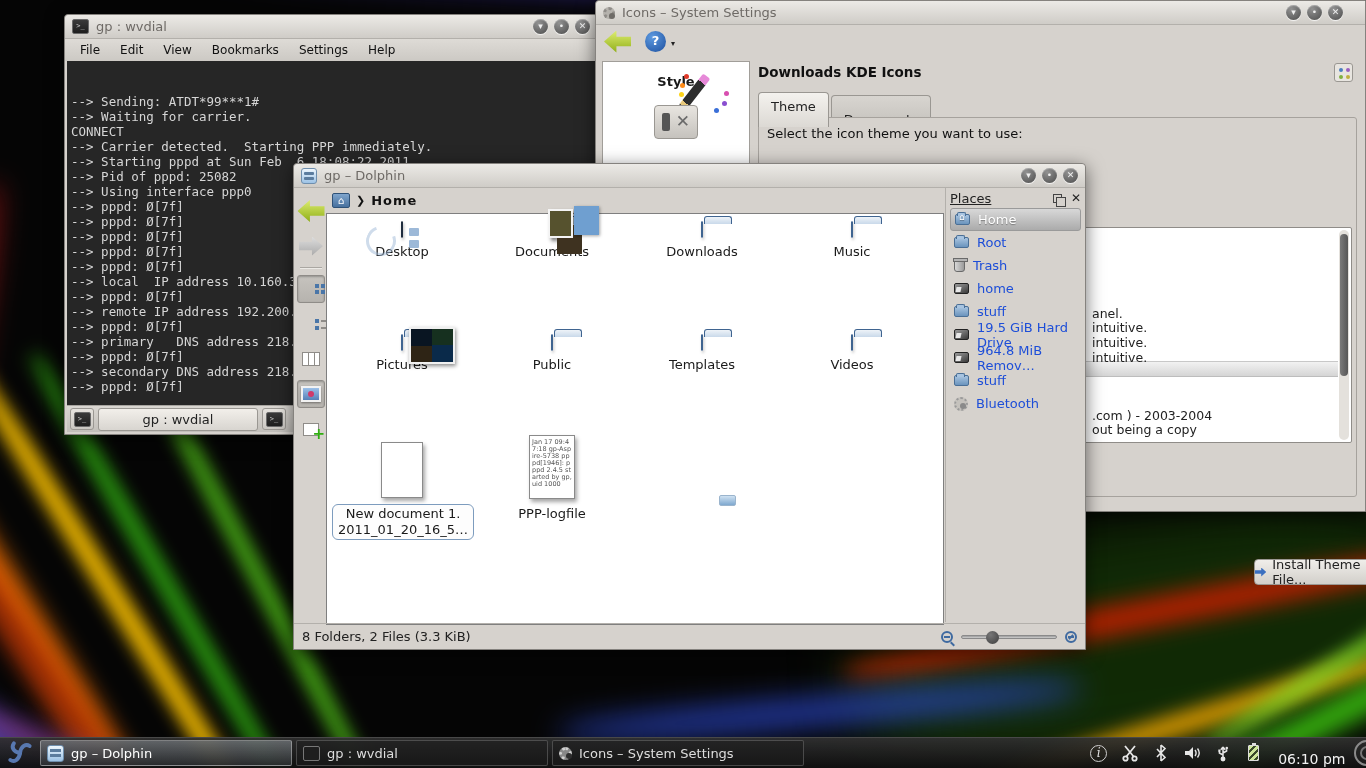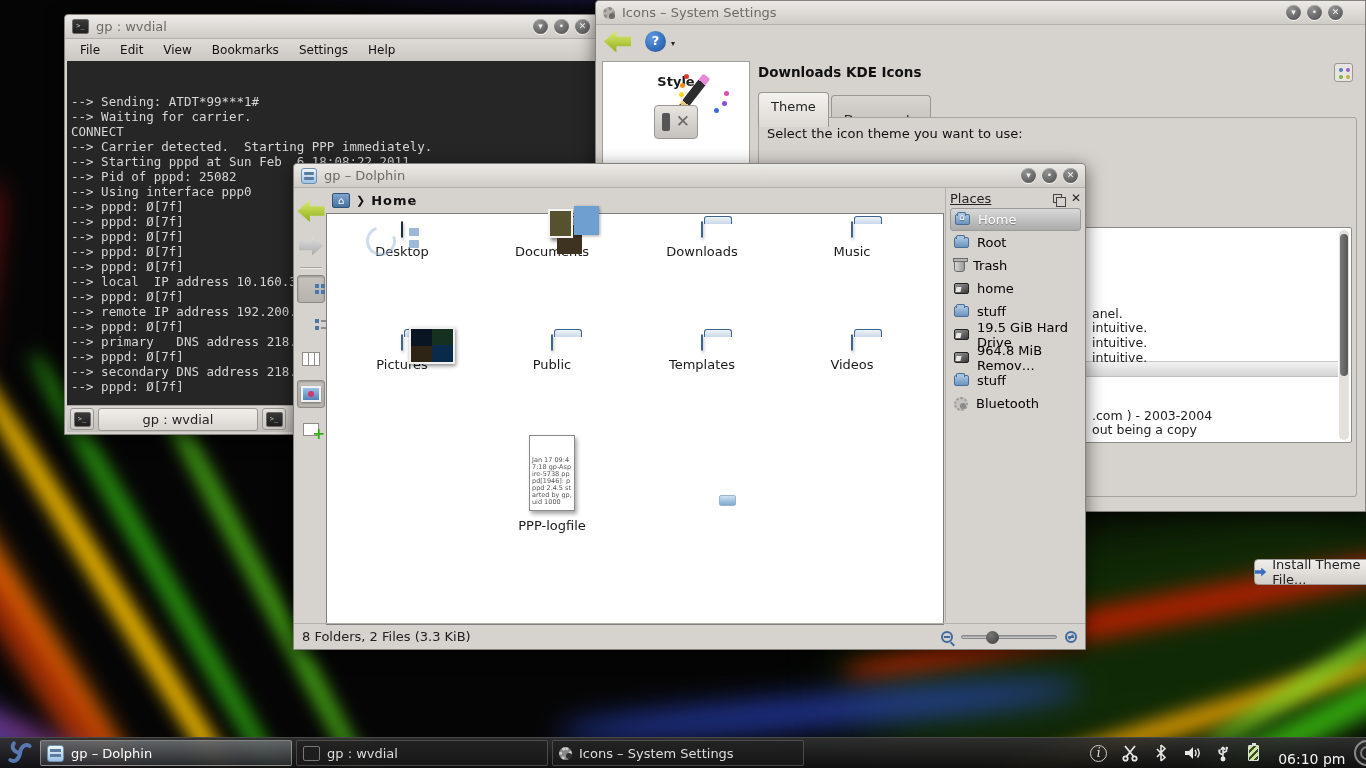--- a/index.html
+++ b/index.html
@@ -107,32 +107,32 @@
   .fi-label { margin-top:7px; font-size:13px; color:#1a1a1a; line-height:15px; }
   .ficon { position:relative; width:62px; height:47px; margin:7px auto 0; background:linear-gradient(180deg,#c3d6e8 0%,#8cadce 35%,#5d87b3 100%); border:1px solid #3f6490; border-radius:4px; box-shadow:inset 0 1px 0 rgba(255,255,255,.75), 1px 2px 3px rgba(0,0,0,.25); }
   .ficon::before { content:""; position:absolute; top:-6px; left:2px; width:26px; height:7px; background:linear-gradient(#eef3f8,#c9d9ea); border:1px solid #3f6490; border-bottom:none; border-radius:3px 3px 0 0; }
   .k-docs::after { content:""; position:absolute; left:-4px; top:-13px; width:21px; height:25px; background:#56522e; border:2px solid #f4f4f4; box-shadow:26px -3px 0 0 #6f9fd0, 27px -2px 3px rgba(0,0,0,.35), 9px 16px 0 0 #3e3220, 3px 3px 4px rgba(0,0,0,.45); }
   .k-pics::after { content:""; position:absolute; left:7px; top:-8px; width:42px; height:33px; border:2px solid #f0f0f0; box-shadow:1px 2px 4px rgba(0,0,0,.45); background:conic-gradient(from 0deg at 50% 50%,#16301f 0 25%,#0a2a4a 0 50%,#2e2415 0 75%,#091522 0), linear-gradient(#eee,#eee) 0 46%/100% 2px no-repeat; }
   .k-desktop { background:linear-gradient(168deg,#6488b2,#324f78); border-color:#1f2c3e; box-shadow:inset 0 -7px 0 rgba(18,24,38,.85), inset 0 1px 0 rgba(255,255,255,.45), 1px 2px 3px rgba(0,0,0,.3); }
   .k-desktop::before { top:6px; left:7px; width:10px; height:8px; background:#9db9d8; border:none; border-radius:1px; box-shadow:0 12px 0 #9db9d8; }
   .k-desktop::after { content:""; position:absolute; right:6px; top:4px; width:24px; height:24px; border:3px solid rgba(160,185,215,.5); border-top-color:transparent; border-radius:50%; transform:rotate(25deg); }
   .page-icon { background:#fff; border:1px solid #8a8a8a; box-shadow:2px 3px 4px rgba(0,0,0,.35); margin:0 auto; }
   .newdoc-page { width:42px; height:56px; }
-  .log-page { width:46px; height:76px; padding:21px 2px; font-size:6.5px; line-height:7px; color:#555; text-align:left; overflow:hidden; word-break:break-all; font-family:"DejaVu Sans",sans-serif; }
+  .log-page { width:46px; height:64px; padding:3px 2px; font-size:6.5px; line-height:7px; color:#555; text-align:left; overflow:hidden; word-break:break-all; font-family:"DejaVu Sans",sans-serif; }
   .sel-label { display:inline-block; border:1px solid #7d9cbe; border-radius:6px; background:#fdfdfd; padding:1px 5px; margin-top:6px; font-size:13px; line-height:16px; }
   .stray-thumb { position:absolute; left:392px; top:281px; width:17px; height:11px; border-radius:2px; background:linear-gradient(#cfe2f2,#7fa8cf); border:1px solid #9ab4cd; }
   .splitter { position:absolute; left:651px; top:24px; bottom:27px; width:1px; background:#b3b0ab; }
   .places { position:absolute; left:656px; top:24px; right:4px; bottom:27px; font-size:13px; }
   .places-head { display:flex; align-items:center; height:20px; color:#222; }
   .places-title { text-decoration:underline; }
   .places-icons { margin-left:auto; display:flex; gap:9px; align-items:center; }
   .float-icon { width:9px; height:9px; border:1px solid #444; position:relative; }
   .float-icon::after { content:""; position:absolute; left:2px; top:2px; width:8px; height:8px; border:1px solid #444; background:#d6d2cd; }
   .close-x { color:#222; font-weight:bold; font-size:12px; }
-  .place { display:flex; align-items:center; gap:8px; height:23px; padding:0 4px; border-radius:3px; color:#000000; }
+  .place { display:flex; align-items:center; gap:8px; height:23px; padding:0 4px; border-radius:3px; color:#1d4ed8; }
   .place.selected { background:linear-gradient(#d8d8d8,#ababab); color:#fff; text-shadow:0 1px 1px rgba(0,0,0,.35); border:1px solid #9a9a9a; }
   .pico { flex:0 0 auto; position:relative; }
   .ic-folder, .ic-home { width:15px; height:11px; background:linear-gradient(#a8c4e0,#6b94bd); border:1px solid #4a6f96; border-radius:2px; }
   .ic-folder::before, .ic-home::before { content:""; position:absolute; top:-3px; left:1px; width:7px; height:3px; background:#a8c4e0; border:1px solid #4a6f96; border-bottom:none; border-radius:2px 2px 0 0; }
   .ic-home::after { content:"⌂"; position:absolute; left:3px; top:-3px; font-size:9px; color:#fff; }
   .ic-trash { width:11px; height:12px; background:linear-gradient(90deg,#d8d8d8,#9a9a9a); border:1px solid #6a6a6a; border-radius:1px 1px 3px 3px; }
   .ic-trash::before { content:""; position:absolute; left:-2px; top:-3px; width:13px; height:2px; background:#b5b5b5; border:1px solid #6a6a6a; }
   .ic-drive { width:15px; height:11px; background:linear-gradient(150deg,#9a9a9a,#3a3a3a); border:1px solid #222; border-radius:2px; }
   .ic-drive::after { content:""; position:absolute; left:1px; bottom:1px; width:5px; height:5px; background:#e8e8e8; transform:skewX(-12deg); }
   .ic-bluetooth { width:14px; height:14px; border-radius:50%; border:2px dotted #9a9a9a; background:#c5c2bd; }
@@ -351,20 +351,27 @@
           <span class="ficon k-plain"></span>
           <div class="fi-label">Templates</div>
         </div>
 
         <div class="fi" style="left: 455px; top: 121px;">
           <span class="ficon k-plain"></span>
           <div class="fi-label">Videos</div>
         </div>
 
     </div>
+    <div class="fi" id="newdoc" style="left:5px; top:228px;">
+      <div class="page-icon newdoc-page"></div>
+      <span class="sel-label">
+        <span>New document 1.</span><br>
+        <span>2011_01_20_16_5…</span>
+      </span>
+    </div>
     <div class="fi" id="logfile" style="left:155px; top:221px;">
       <div class="page-icon log-page">Jan 17 09:47:18 gp-Aspire-5738 pppd[1946]: pppd 2.4.5 started by gp, uid 1000</div>
       <div class="fi-label">PPP-logfile</div>
     </div>
     <div class="stray-thumb"></div>
   </div>
 
   <div class="splitter"></div>
   <div class="places">
     <div class="places-head">

